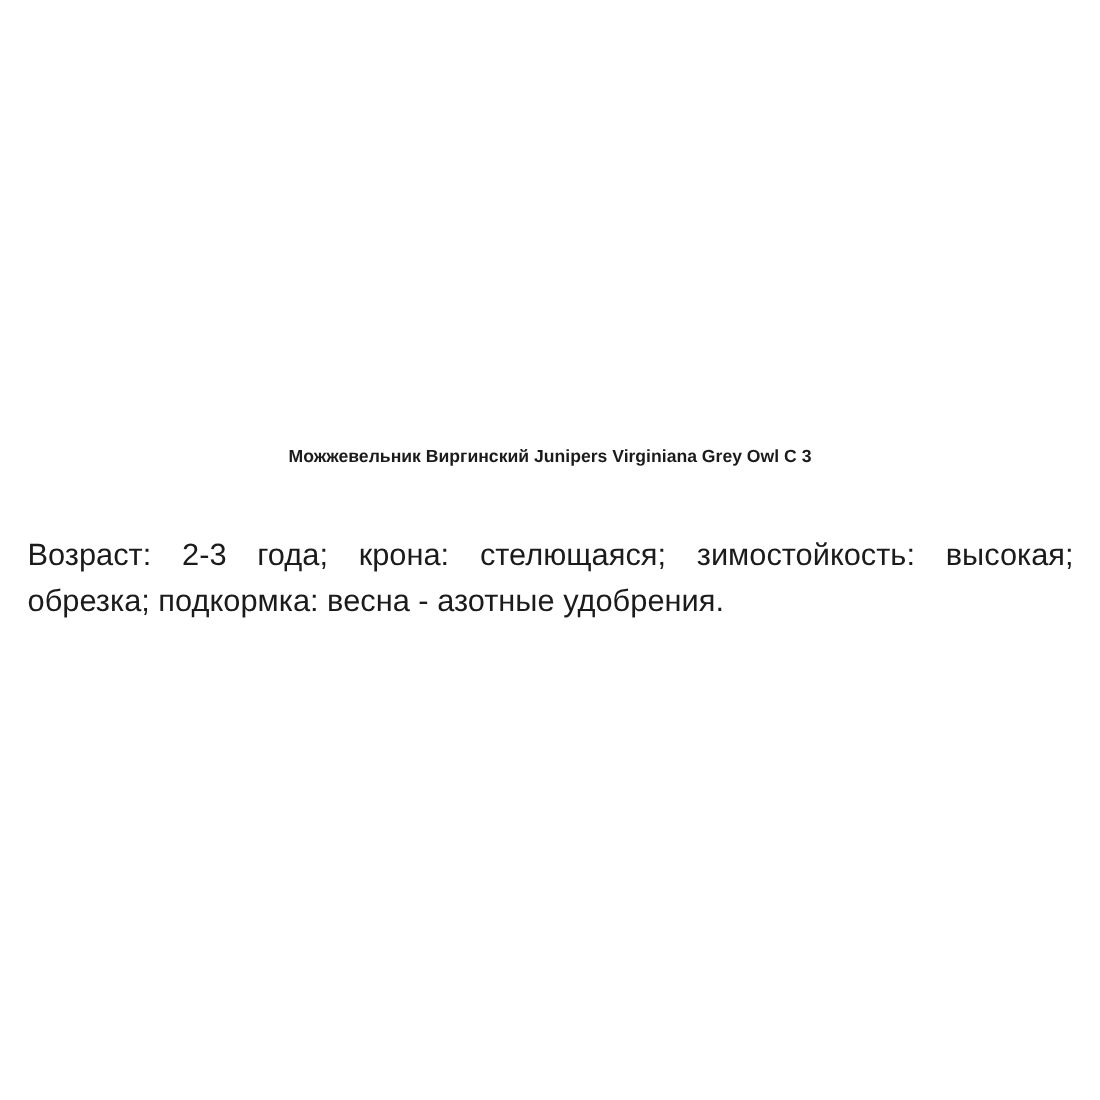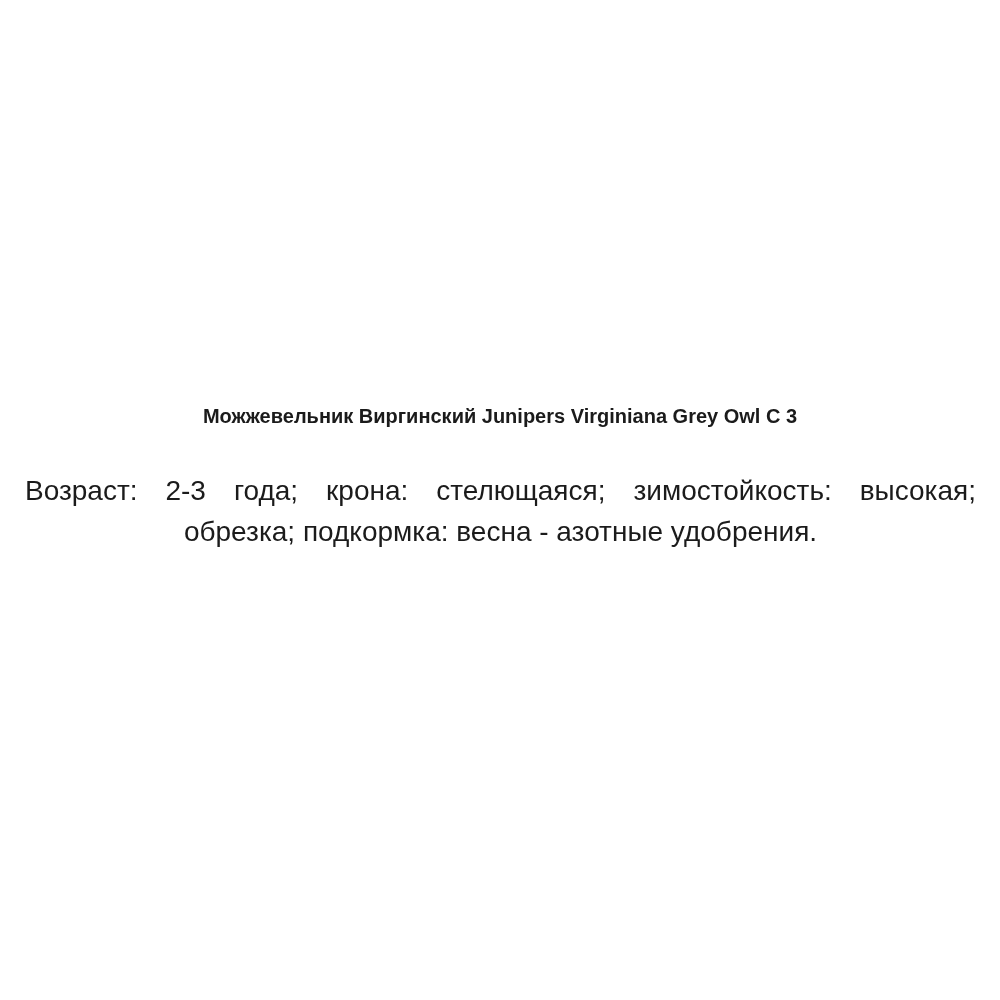--- a/index.html
+++ b/index.html
@@ -20,44 +20,44 @@
     width: 1000px;
     height: 1000px;
     background: var(--bg);
   }
   .title {
     position: absolute;
     top: 399px;
     left: 0;
     width: 1000px;
     text-align: center;
-    font-size: 20px;
+    font-size: 16px;
     font-weight: bold;
     line-height: 34px;
     color: var(--text);
     white-space: nowrap;
   }
   .specs {
     position: absolute;
-    top: 470px;
+    top: 484px;
     left: 25px;
     width: 951px;
     font-size: 28px;
     line-height: 41px;
     color: var(--text);
   }
   .spec-line {
     width: 100%;
   }
   .spec-line.justified {
     text-align: justify;
     text-align-last: justify;
   }
   .spec-line.last {
-    text-align: center;
+    text-align: left;
   }
 </style>
 </head>
 <body>
 
 <div class="page">
   <h1 class="title">Можжевельник Виргинский Junipers Virginiana Grey Owl C 3</h1>
 
   <div class="specs">
     <div class="spec-line justified">Возраст: 2-3 года; крона: стелющаяся; зимостойкость: высокая;</div>

